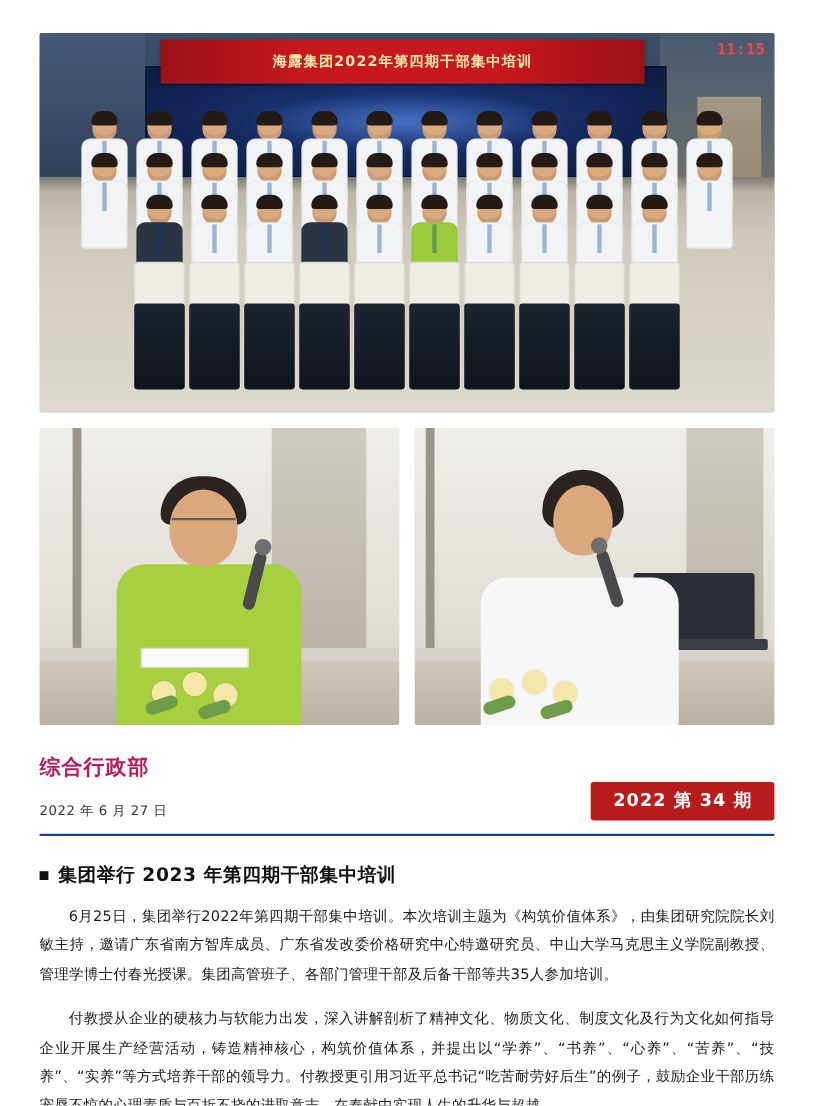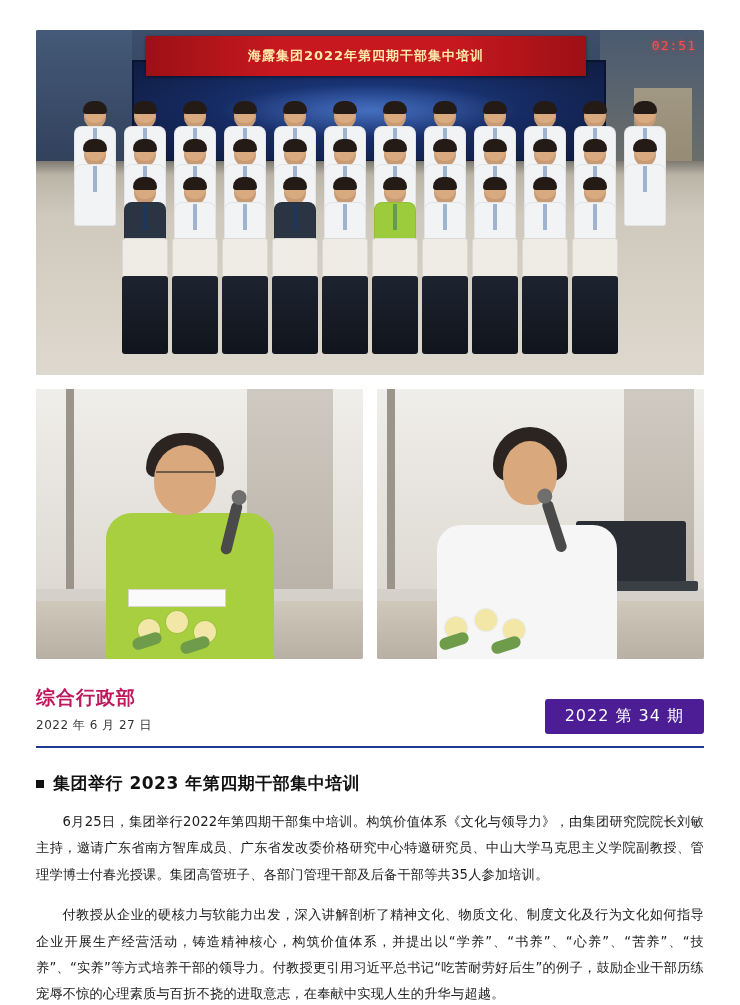--- a/index.html
+++ b/index.html
@@ -223,32 +223,33 @@
   }
   .dept {
     font-size: 19px;
     font-weight: bold;
     color: #be185d;
     letter-spacing: 1px;
   }
   .date {
     font-size: 12px;
     color: #333;
-    margin-top: 6px;
+    margin-top: 18px;
     letter-spacing: .5px;
     text-align: center;
   }
   .issue-badge {
-    background: #4c1d95;
+    background: #b91c1c;
     color: #ffffff;
     font-size: 16px;
     padding: 7px 20px;
     border-radius: 3px;
     letter-spacing: 1px;
     white-space: nowrap;
+    font-weight: bold;
   }
   .rule {
     height: 2px;
     background: #1f3a93;
     margin-top: 6px;
   }
 
   
   .article { margin-top: 24px; }
   .headline {
@@ -279,21 +280,21 @@
 </head>
 <body>
 
 <div class="page">
 
   <div class="photo-main">
     <div class="wall-left"></div>
     <div class="wall-right"></div>
     <div class="stage-screen"></div>
     <div class="banner">海露集团2022年第四期干部集中培训</div>
-    <div class="banner-timecode">02:51</div>
+    <div class="banner-timecode">11:15</div>
     <div class="floor"></div>
 
     <div class="row row-back">
       <div class="person">
           <div class="p-head"></div>
           <div class="p-body"></div>
         </div>
       <div class="person">
           <div class="p-head"></div>
           <div class="p-body"></div>
@@ -513,19 +514,19 @@
     <div class="issue-badge">2022  第 34 期</div>
   </div>
   <div class="rule"></div>
 
   <div class="article">
     <div class="headline">
       <span class="bullet-square"></span>
       <span>集团举行 2023 年第四期干部集中培训</span>
     </div>
     <div class="body">
-      <p>6月25日，集团举行2022年第四期干部集中培训。构筑价值体系《文化与领导力》，由集团研究院院长刘敏主持，邀请广东省南方智库成员、广东省发改委价格研究中心特邀研究员、中山大学马克思主义学院副教授、管理学博士付春光授课。集团高管班子、各部门管理干部及后备干部等共35人参加培训。</p>
+      <p>6月25日，集团举行2022年第四期干部集中培训。本次培训主题为《构筑价值体系》，由集团研究院院长刘敏主持，邀请广东省南方智库成员、广东省发改委价格研究中心特邀研究员、中山大学马克思主义学院副教授、管理学博士付春光授课。集团高管班子、各部门管理干部及后备干部等共35人参加培训。</p>
       <p>付教授从企业的硬核力与软能力出发，深入讲解剖析了精神文化、物质文化、制度文化及行为文化如何指导企业开展生产经营活动，铸造精神核心，构筑价值体系，并提出以“学养”、“书养”、“心养”、“苦养”、“技养”、“实养”等方式培养干部的领导力。付教授更引用习近平总书记“吃苦耐劳好后生”的例子，鼓励企业干部历练宠辱不惊的心理素质与百折不挠的进取意志，在奉献中实现人生的升华与超越。</p>
 
     </div>
   </div>
 
 </div>
 
 </body></html>

